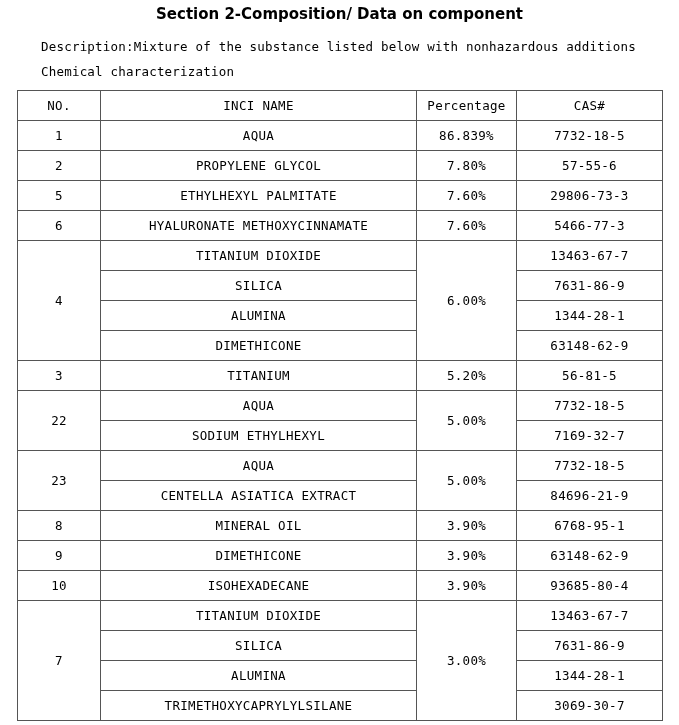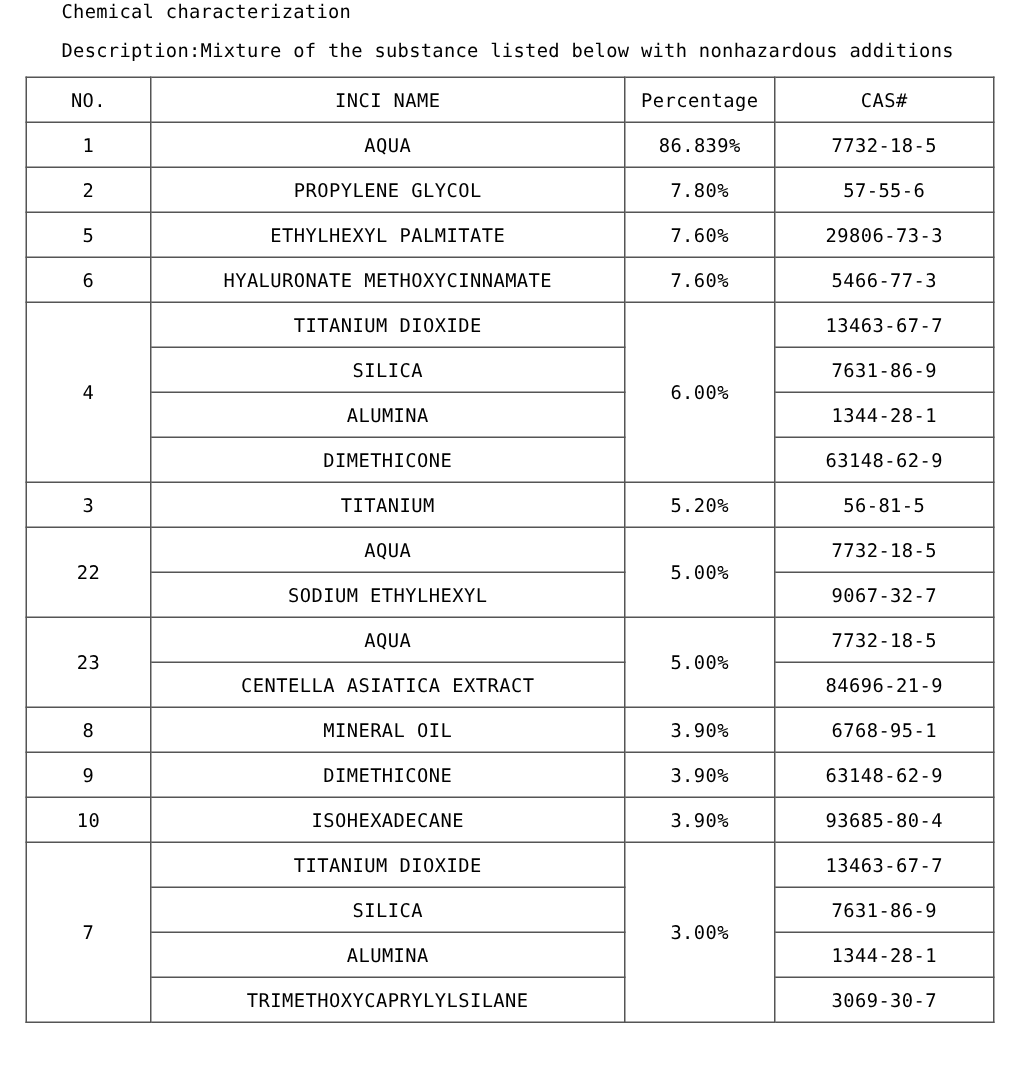--- a/index.html
+++ b/index.html
@@ -62,24 +62,25 @@
   col.c-name { width: 316px; }
   col.c-pct { width: 100px; }
   col.c-cas { width: 146px; }
   .hdr td { height: 30px; }
 </style>
 </head>
 <body>
 
 <div class="page">
 
+  <div class="doc-title">Section 2-Composition/ Data on component</div>
+
+  <div class="intro-line second">Description:Mixture of the substance listed below with nonhazardous additions</div>
 
   <div class="intro-line">Chemical characterization</div>
-
-  <div class="intro-line second">Description:Mixture of the substance listed below with nonhazardous additions</div>
 
   <table class="comp">
     <colgroup>
       <col class="c-no">
       <col class="c-name">
       <col class="c-pct">
       <col class="c-cas">
     </colgroup>
     <tbody id="table-body">
       <tr class="hdr">
@@ -137,21 +138,21 @@
           <td>56-81-5</td>
         </tr>
         <tr>
           <td rowspan="2">22</td>
           <td>AQUA</td>
           <td rowspan="2">5.00%</td>
           <td>7732-18-5</td>
         </tr>
         <tr>
           <td>SODIUM ETHYLHEXYL</td>
-          <td>9067-32-7</td>
+          <td>7169-32-7</td>
         </tr>
         <tr>
           <td rowspan="2">23</td>
           <td>AQUA</td>
           <td rowspan="2">5.00%</td>
           <td>7732-18-5</td>
         </tr>
         <tr>
           <td>CENTELLA ASIATICA EXTRACT</td>
           <td>84696-21-9</td>

